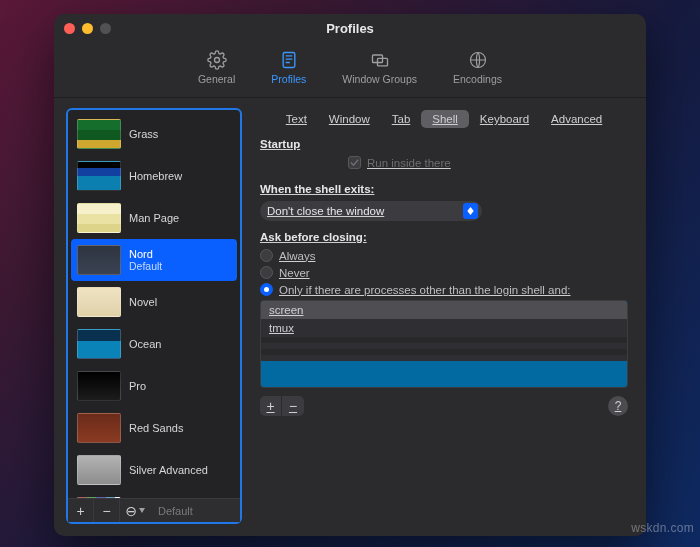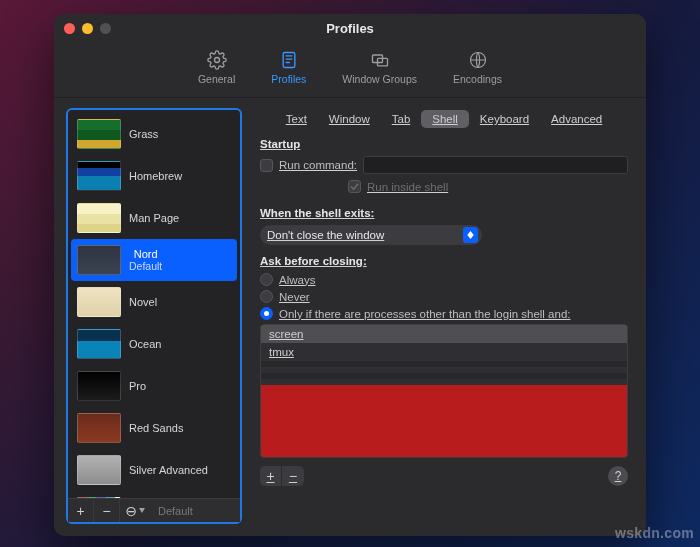--- a/index.html
+++ b/index.html
@@ -62,21 +62,21 @@
 .profile-row {
   display: flex; align-items: center; gap: 8px;
   padding: 5px 6px; height: 42px; cursor: default;
 }
 .profile-row.selected { background: #0a60ff; color: #fff; border-radius: 4px; }
 .swatch {
   width: 44px; height: 30px; border-radius: 2px; flex-shrink: 0;
   border: 1px solid rgba(255,255,255,0.2);
 }
 .profile-title { font-size: 11px; color: #d7d7da; line-height: 1.15; }
-.profile-row.selected .profile-title { color: #fff; font-weight: 500; text-align: center; }
+.profile-row.selected .profile-title { color: #fff; font-weight: 500; }
 .profile-sub { font-size: 10.5px; color: #c8d9ff; }
 .sidebar-footer {
   height: 24px; display: flex; align-items: stretch;
   border-top: 1px solid #3a3a3e;
 }
 .sidebar-footer button {
   background: #2e2e31; color: #cfcfd2; border: none;
   border-right: 1px solid #3a3a3e;
   width: 26px; font-size: 14px; cursor: pointer;
   display: flex; align-items: center; justify-content: center;
@@ -125,22 +125,22 @@
   width: 222px; height: 20px; padding: 0 4px 0 7px;
   background: #3b3b40; border-radius: 10px; font-size: 11.5px;
   color: #e6e6e9;
 }
 .select .arrows {
   width: 15px; height: 16px; background: #0a60ff; border-radius: 3px;
   display: flex; flex-direction: column; align-items: center; justify-content: center;
 }
 .select .arrows svg { width: 7px; height: 4px; }
 .process-list {
-  margin-top: 4px; height: 134px;
-  background: #b91c1c; border: 1px solid #3d3d41; border-radius: 4px;
+  margin-top: 4px; height: 88px;
+  background: #0369a1; border: 1px solid #3d3d41; border-radius: 4px;
   overflow: hidden;
 }
 .process-list .prow { padding: 3px 8px; font-size: 11.5px; color: #d0d0d3; }
 .process-list .prow.sel { background: #4e4e53; }
 .process-list .prow:nth-child(odd):not(.sel) { background: #28282b; }
 .process-list .prow:nth-child(even):not(.sel) { background: #2f2f33; }
 .bottom-row {
   margin-top: 8px; display: flex; align-items: center; justify-content: space-between;
 }
 .btn-pair { display: flex; }
@@ -159,21 +159,21 @@
 .sw-grass { background: linear-gradient(#166e2c 0 35%, #0f581f 35% 70%, #cfa62e 70% 100%); }
 .sw-homebrew { background: linear-gradient(#000 0 22%, #1240a0 22% 50%, #0a7fb0 50% 100%); }
 .sw-manpage { background: linear-gradient(#f6f1c8 0 35%, #e9e2a3 35% 70%, #ddd489 70% 100%); }
 .sw-nord { background: linear-gradient(#2e3440, #3b4252); }
 .sw-novel { background: linear-gradient(#efe3c3, #e0d1a8); }
 .sw-ocean { background: linear-gradient(#0a3050 0 40%, #0a84b8 40% 100%); }
 .sw-pro { background: linear-gradient(#000, #1c1c1c); }
 .sw-redsands { background: linear-gradient(#6b2b1a, #8a3a22); }
 .sw-silver { background: linear-gradient(#b2b2b2, #8d8d8d); }
 .sw-solid { background: linear-gradient(90deg, #9c3a3a 0 22%, #3a8a3a 22% 44%, #3a3a9c 44% 66%, #3a8aa0 66% 88%, #fff 88% 100%); }
-.watermark { position: absolute; right: 6px; bottom: 6px; font-size: 14px; color: rgba(255,255,255,0.35); letter-spacing: .3px; font-weight: bold;}
+.watermark { position: absolute; right: 6px; bottom: 12px; font-size: 12px; color: rgba(255,255,255,0.35); letter-spacing: .3px;}
 </style>
 </head>
 <body>
 
 <div class="window">
   <div class="titlebar">
     <div class="traffic">
       <span class="tl-close"></span>
       <span class="tl-min"></span>
       <span class="tl-max"></span>
@@ -284,32 +284,27 @@
         <div class="tab">Text</div>
         <div class="tab">Window</div>
         <div class="tab">Tab</div>
         <div class="tab selected">Shell</div>
         <div class="tab">Keyboard</div>
         <div class="tab">Advanced</div>
       </div>
 
       <div class="section">
         <h4>Startup</h4>
-        <div class="row">
-          <span class="checkbox"></span>
-          <span class="check-label">Run command:</span>
-          <span class="text-field"></span>
-        </div>
         <div class="row" style="padding-left: 88px; margin-top:6px;">
           <span class="checkbox disabled">
             <svg width="9" height="9" viewBox="0 0 10 10">
                 <path d="M1 5 L4 8 L9 2" stroke="#6e6e72" stroke-width="1.6" fill="none"></path>
               </svg>
           </span>
-          <span class="check-label disabled">Run inside shell</span>
+          <span class="check-label disabled">Run inside there</span>
         </div>
       </div>
 
       <div class="section">
         <h4>When the shell exits:</h4>
         <div class="select">
           <span>Don't close the window</span>
           <span class="arrows">
             <svg viewBox="0 0 8 5">
                 <path d="M0 5 L4 0 L8 5 Z" fill="#fff"></path>

